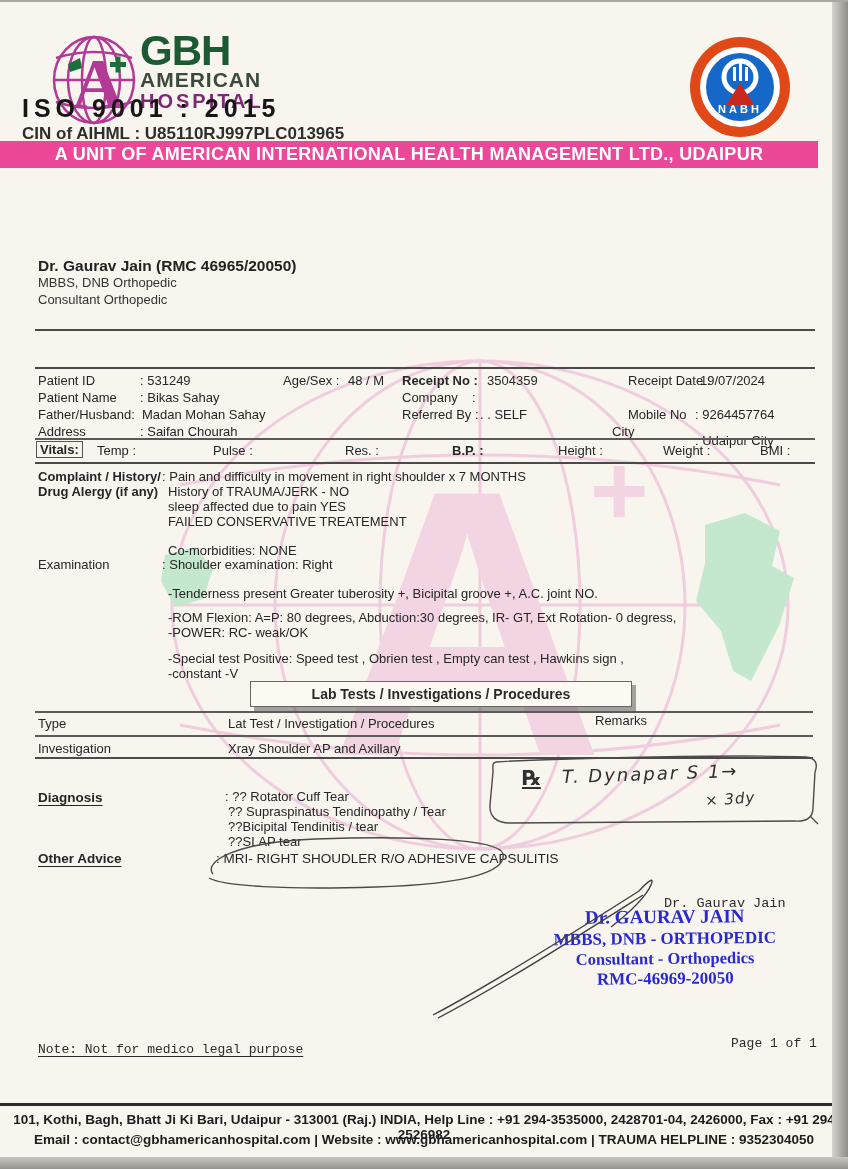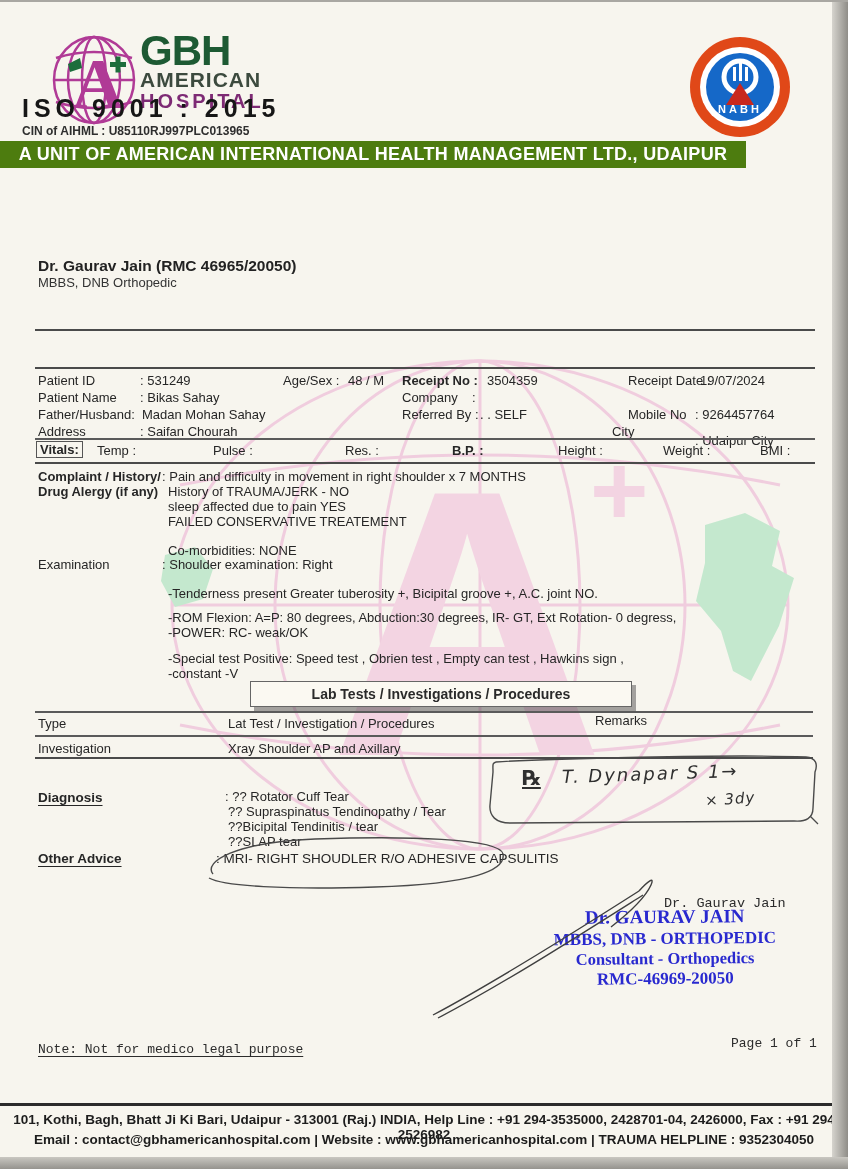--- a/index.html
+++ b/index.html
@@ -13,22 +13,22 @@
   .edge-bottom{left:0;top:1157px;width:848px;height:12px;
     background:linear-gradient(to bottom,#c9c7c1,#95938e);z-index:5;}
   .edge-top{left:0;top:0;width:848px;height:2px;background:#a9a7a2;z-index:5;}
   
   .logo-wrap{left:50px;top:34px;}
   .logo-text{left:140px;top:30px;line-height:1;}
   .logo-gbh{font-size:42px;font-weight:bold;color:#1d5a33;letter-spacing:-1px;}
   .logo-american{font-size:21px;font-weight:bold;color:#3c4a3e;letter-spacing:1px;margin-top:-3px;}
   .logo-hospital{font-size:20px;font-weight:bold;color:#7d2a74;letter-spacing:3px;margin-top:1px;}
   .iso{left:22px;top:94px;font-size:25px;font-weight:bold;letter-spacing:5px;color:#161616;}
-  .cin{left:22px;top:124px;font-size:12px;font-weight:600;color:#2e2e2e;}
-  .banner{left:0;top:141px;width:746px;height:27px;background:#4d7c0f;
+  .cin{left:22px;top:124px;font-size:17px;font-weight:600;color:#2e2e2e;}
+  .banner{left:0;top:141px;width:818px;height:27px;background:#ec4899;
     display:flex;align-items:center;justify-content:center;
     color:#fff;font-weight:bold;font-size:18px;letter-spacing:.3px;}
   
   .doc{left:38px;top:256px;line-height:1.25;}
   .doc-name{font-size:15.5px;font-weight:bold;}
   .doc-hindi{font-size:15px;font-weight:bold;}
   .doc-qual,.doc-desig{font-size:13px;color:#333;}
   .hr{background:#4a4a4a;height:2px;}
   .hr-thin{background:#5a5a5a;height:1.5px;}
   
@@ -108,20 +108,21 @@
   <rect x="53" y="30" width="3" height="18" fill="#ffffff"></rect>
   <rect x="59" y="34" width="3" height="14" fill="#ffffff"></rect>
   <text x="54" y="80" text-anchor="middle" font-family="Liberation Sans,sans-serif" font-weight="bold" font-size="11" letter-spacing="3" fill="#ffffff">NABH</text>
 </svg>
 
 <div class="abs banner z">A UNIT OF AMERICAN INTERNATIONAL HEALTH MANAGEMENT LTD., UDAIPUR</div>
 
 <div class="abs doc z">
   <div class="doc-name">Dr. Gaurav Jain (RMC 46965/20050)</div>
   <div class="doc-qual">MBBS, DNB Orthopedic</div>
+  <div class="doc-desig">Consultant Orthopedic</div>
 </div>
 <div class="abs hr z" style="left:35px;top:329px;width:780px;"></div>
 
 <div class="abs hr z" style="left:35px;top:367px;width:780px;"></div>
 
 <span class="abs t z" style="left:38px;top:373px;">Patient ID</span>
 <span class="abs t z" style="left:140px;top:373px;">: 531249</span>
 <span class="abs t z" style="left:283px;top:373px;">Age/Sex :</span>
 <span class="abs t z" style="left:348px;top:373px;">48  / M</span>
 <span class="abs t z lbl" style="left:402px;top:373px;">Receipt No :</span>

